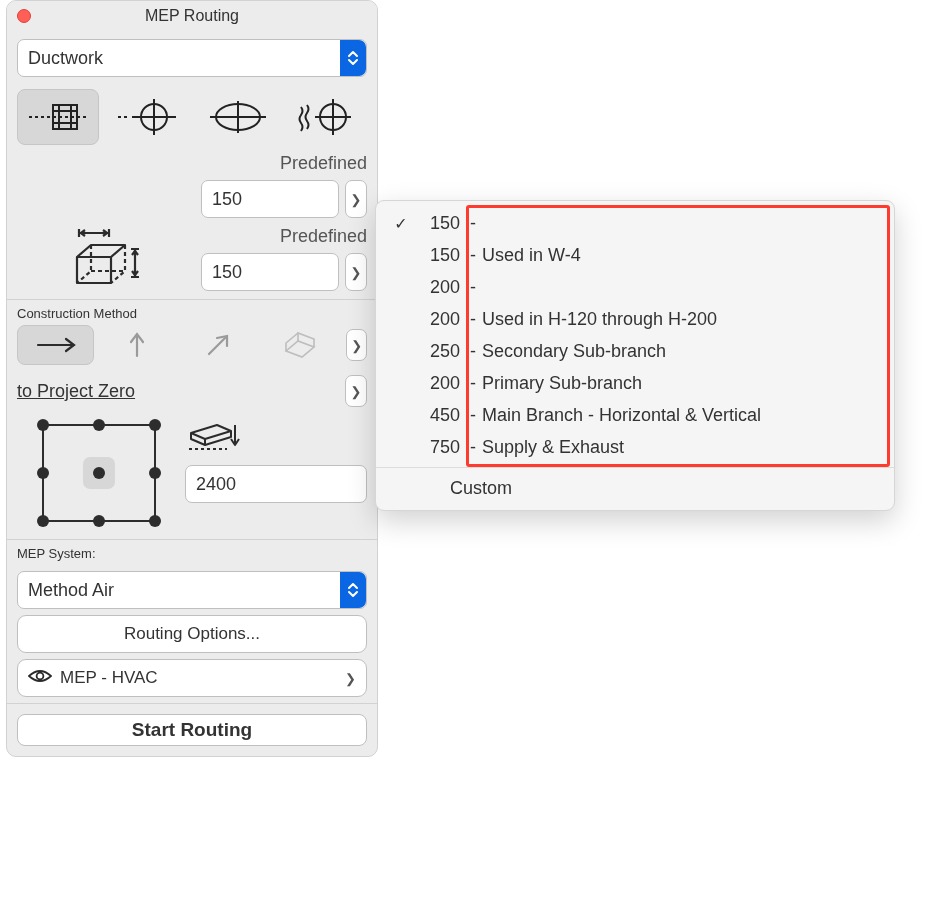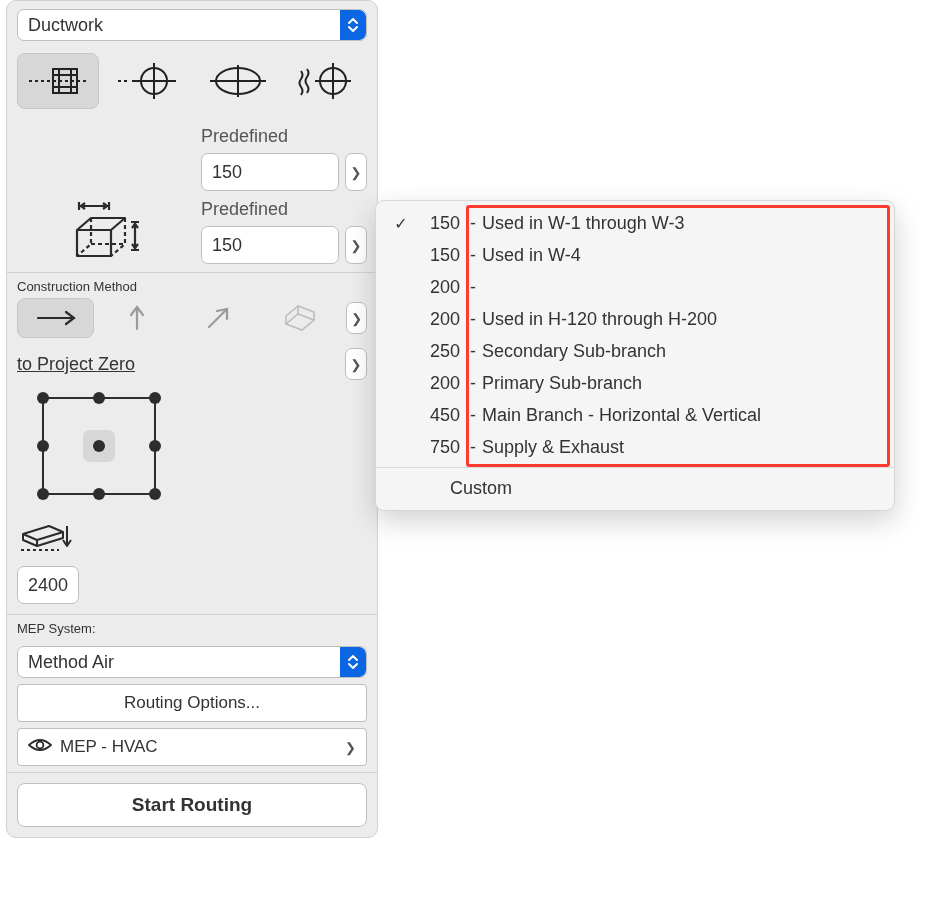--- a/index.html
+++ b/index.html
@@ -29,21 +29,21 @@
   }
   .titlebar .dot{
     position:absolute;left:10px;top:8px;width:14px;height:14px;border-radius:50%;
     background:#ff5f56;border:1px solid #e24238;
   }
   .titlebar .title{font-size:16px;font-weight:500;}
   .section{padding:8px 10px;}
   .sep{height:1px;background:var(--divider);margin:0;}
   .select{
     display:flex;align-items:center;background:var(--white);
-    border:1px solid var(--border);border-radius:7px;height:32px;
+    border:1px solid var(--border);border-radius:7px;height:38px;
     padding:0 0 0 10px;font-size:18px;
     position:relative;
     justify-content:flex-end;
   }
   .select .sel-text{flex:1;}
   .select .stepper{
     width:26px;height:100%;background:var(--blue);
     border-top-right-radius:7px;border-bottom-right-radius:7px;
     display:flex;flex-direction:column;align-items:center;justify-content:center;
   }
@@ -59,59 +59,59 @@
   }
   .iconbtn.big{width:22px;height:38px;}
   
   .geom-row{display:flex;gap:8px;align-items:center;margin-top:4px;}
   .geom-btn{
     width:82px;height:56px;border-radius:8px;display:flex;align-items:center;justify-content:center;
   }
   .geom-btn.selected{background:#d7d7d7;border:1px solid #c6c6c6;}
   .geom-ico{width:70px;height:40px;}
   
-  .size-row{display:flex;gap:8px;align-items:flex-start;margin-top:17px;}
+  .size-row{display:flex;gap:8px;align-items:flex-start;margin-top:8px;text-align:right;}
   .size-left{width:176px;display:flex;align-items:flex-end;justify-content:center;padding-top:58px;}
   .size-right{flex:1;display:flex;flex-direction:column;gap:2px;}
   .sr-line{display:flex;gap:6px;align-items:center;}
   .sr-line .input{flex:1;}
   
   .sub-label{font-size:13px;padding:6px 10px 4px 10px;}
   .method-row{display:flex;align-items:center;gap:4px;padding:0 10px 6px 10px;}
   .method-btn{
     width:82px;height:40px;border-radius:8px;display:flex;align-items:center;justify-content:center;
   }
   .method-btn.selected{background:#d7d7d7;border:1px solid #c6c6c6;}
   .pz-row{display:flex;align-items:center;gap:6px;padding:4px 10px 8px 10px;}
   .pz-row .pz-label{flex:1;font-size:18px;text-decoration:underline;}
-  .anchor-row{display:flex;gap:18px;align-items:flex-start;padding:4px 10px 10px 10px;flex-direction:column;}
+  .anchor-row{display:flex;gap:18px;align-items:flex-start;padding:4px 10px 10px 10px;}
   .anchor-grid{
     width:130px;height:110px;position:relative;margin-left:20px;
   }
   .anchor-grid .dot{position:absolute;width:12px;height:12px;background:#2d2d2d;border-radius:50%;}
   .anchor-grid .line{position:absolute;background:#2d2d2d;}
   .anchor-grid .sel{
     position:absolute;width:32px;height:32px;border-radius:7px;background:#d7d7d7;
     display:flex;align-items:center;justify-content:center;
   }
   .anchor-grid .sel .c{width:12px;height:12px;border-radius:50%;background:#2d2d2d;}
   .anchor-right{flex:1;display:flex;flex-direction:column;gap:8px;padding-top:0;}
   .anchor-right .input{width:100%;}
   
   .row-pad{padding:6px 10px;}
   .btn{
-    background:var(--white);border:1px solid var(--border);border-radius:4px;
+    background:var(--white);border:1px solid var(--border);border-radius:9px;
     height:38px;display:flex;align-items:center;justify-content:center;font-size:17px;
   }
   .btn.wide{width:100%;}
   .btn.between{justify-content:space-between;padding:16px 10px;gap:8px;}
   .eye{width:24px;height:16px;}
   .start-btn{
     margin:10px;background:var(--white);border:1px solid var(--border);border-radius:8px;
-    height:44px;display:flex;align-items:center;justify-content:center;font-size:19px;font-weight:700;
+    height:32px;display:flex;align-items:center;justify-content:center;font-size:19px;font-weight:700;
   }
   
   .dropdown{
     position:absolute;left:375px;top:200px;width:520px;
     background:#f5f5f5;border:1px solid #d6d6d6;border-radius:9px;
     box-shadow:0 10px 28px var(--shadow);
     padding:6px 0;
     z-index:10;
   }
   .dd-item{display:flex;align-items:center;height:32px;padding:0 12px;font-size:18px;color:#555;}
@@ -123,20 +123,24 @@
   .dd-highlight{
     position:absolute;border:3px solid var(--highlight);border-radius:3px;pointer-events:none;
   }
   .chev{font-size:13px;color:#555;}
 </style>
 </head>
 <body>
 
 <div class="panel">
 
+  <div class="titlebar">
+    <div class="dot"></div>
+    <div class="title">MEP Routing</div>
+  </div>
 
   <div class="section">
     <div class="select">
       <div class="sel-text">Ductwork</div>
       <div class="stepper">
         <svg width="12" height="18" viewBox="0 0 12 18">
             <path d="M2 7 L6 3 L10 7" stroke="white" stroke-width="2" fill="none" stroke-linecap="round" stroke-linejoin="round"></path>
             <path d="M2 11 L6 15 L10 11" stroke="white" stroke-width="2" fill="none" stroke-linecap="round" stroke-linejoin="round"></path>
           </svg>
       </div>
@@ -361,21 +365,20 @@
   </div>
 
 </div>
 
 <div class="dropdown">
   <div id="dd-list">
       <div class="dd-item">
         <span class="chk">✓</span>
         <span class="val">150</span>
         <span class="dash">-</span>
-        <span class="desc">Used in W-1 through W-3</span>
       </div>
       <div class="dd-item">
         <span class="chk"></span>
         <span class="val">150</span>
         <span class="dash">-</span>
         <span class="desc">Used in W-4</span>
       </div>
       <div class="dd-item">
         <span class="chk"></span>
         <span class="val">200</span>

